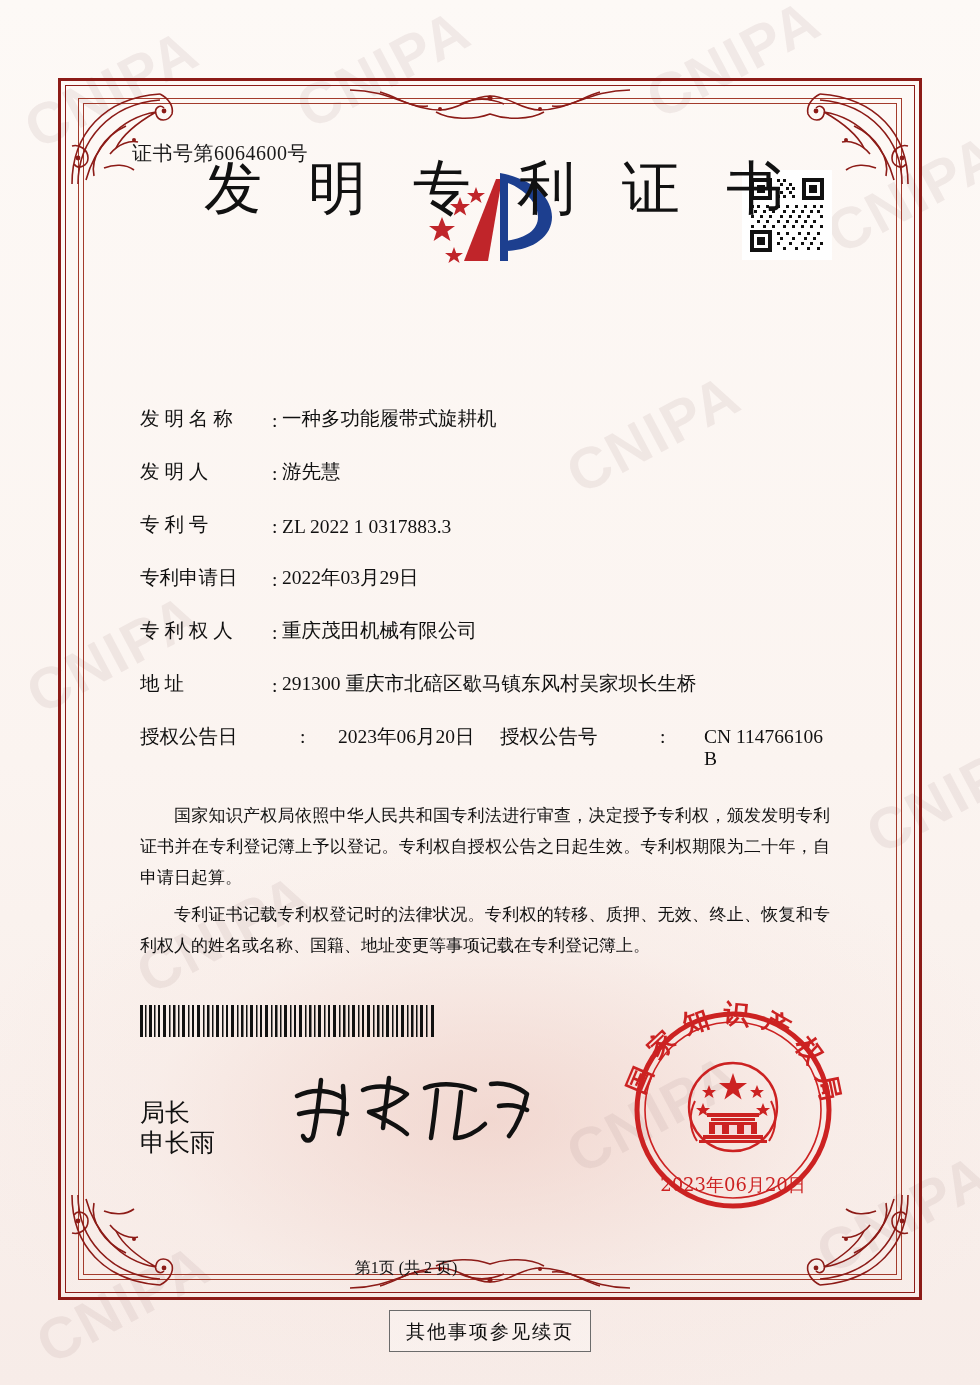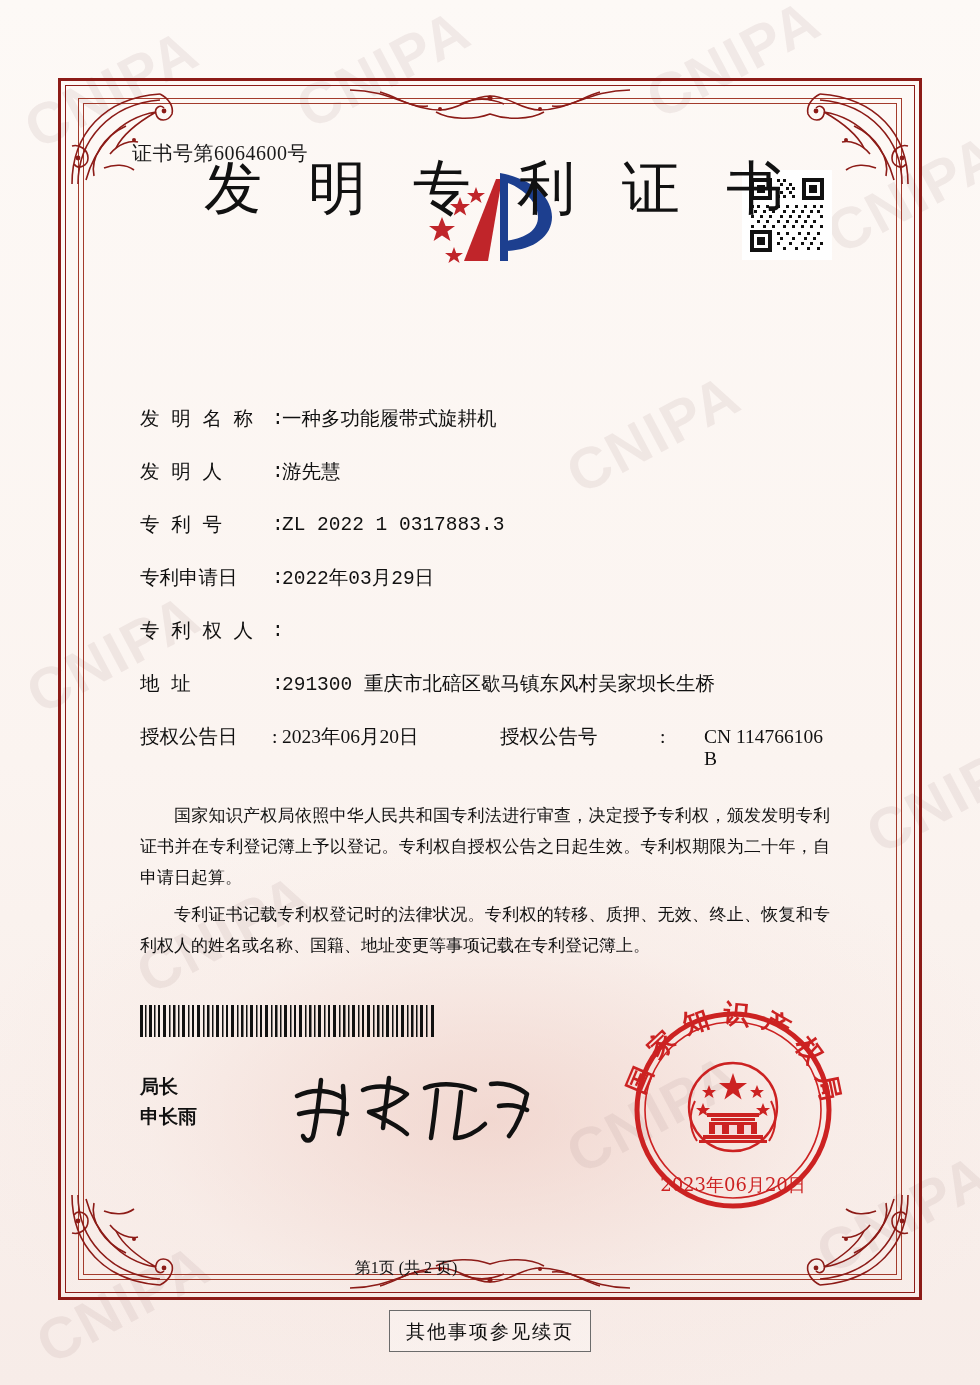--- a/index.html
+++ b/index.html
@@ -159,44 +159,43 @@
   .fields {
     position: absolute;
     left: 140px;
     top: 405px;
     width: 700px;
     font-size: 19.5px;
     color: #111;
   }
   .field-row {
     display: flex;
-    align-items: center;
+    align-items: flex-end;
     margin-bottom: 26px;
-    font-family: Liberation Mono, monospace;
   }
   .f-label {
     width: 132px;
     flex: 0 0 132px;
     white-space: nowrap;
   }
   .f-colon {
     width: 10px;
     flex: 0 0 10px;
   }
   .f-value {
     flex: 1;
     white-space: nowrap;
   }
 
   .row-dual {
     display: flex;
     align-items: baseline;
     margin-bottom: 10px;
   }
-  .dual-left { width: 360px; flex: 0 0 360px; display:flex; align-items:baseline;}
+  .dual-left { width: 360px; flex: 0 0 360px; display:flex; align-items:baseline;gap:28px;}
   .dual-right { flex: 1; display:flex; align-items:baseline;gap:34px;}
   .dl-label { width: 132px; flex: 0 0 132px; white-space: nowrap;}
   .dr-label { width: 126px; flex: 0 0 126px; white-space: nowrap;}
 
   .paragraphs {
     position: absolute;
     left: 140px;
     top: 800px;
     width: 690px;
     font-size: 17px;
@@ -214,25 +213,24 @@
     position: absolute;
     left: 140px;
     top: 1005px;
     width: 300px;
     height: 32px;
   }
 
   .signature-block {
     position: absolute;
     left: 140px;
-    top: 1072px;
-    font-size: 19px;
+    top: 1098px;
+    font-size: 25px;
     line-height: 30px;
     color: #111;
-    font-weight: bold;
   }
 
   .handwriting {
     position: absolute;
     left: 285px;
     top: 1068px;
     width: 260px;
     height: 80px;
   }
 
@@ -539,20 +537,21 @@
 
     <div class="field-row">
       <span class="f-label">专利申请日</span>
       <span class="f-colon">:</span>
       <span class="f-value">2022年03月29日</span>
     </div>
 
     <div class="field-row">
       <span class="f-label">专 利 权 人</span>
       <span class="f-colon">:</span>
+      <span class="f-value">重庆茂田机械有限公司</span>
     </div>
 
     <div class="field-row">
       <span class="f-label">地 址</span>
       <span class="f-colon">:</span>
       <span class="f-value">291300 重庆市北碚区歇马镇东风村吴家坝长生桥</span>
     </div>
 
     <div class="row-dual">
       <div class="dual-left">

